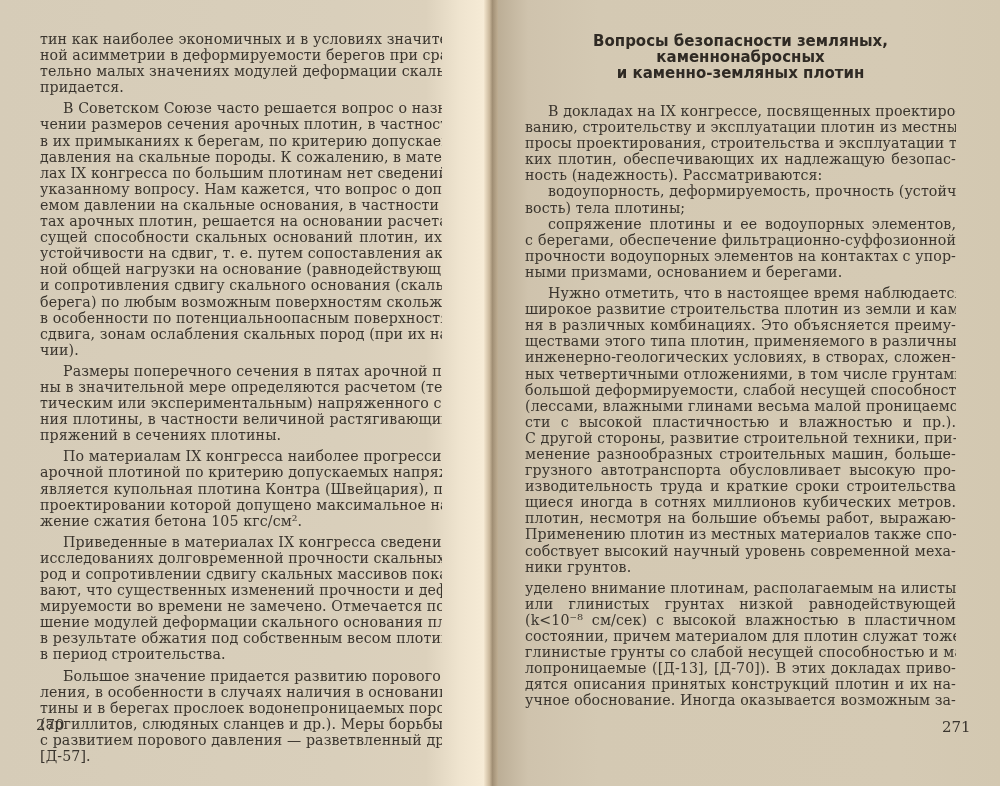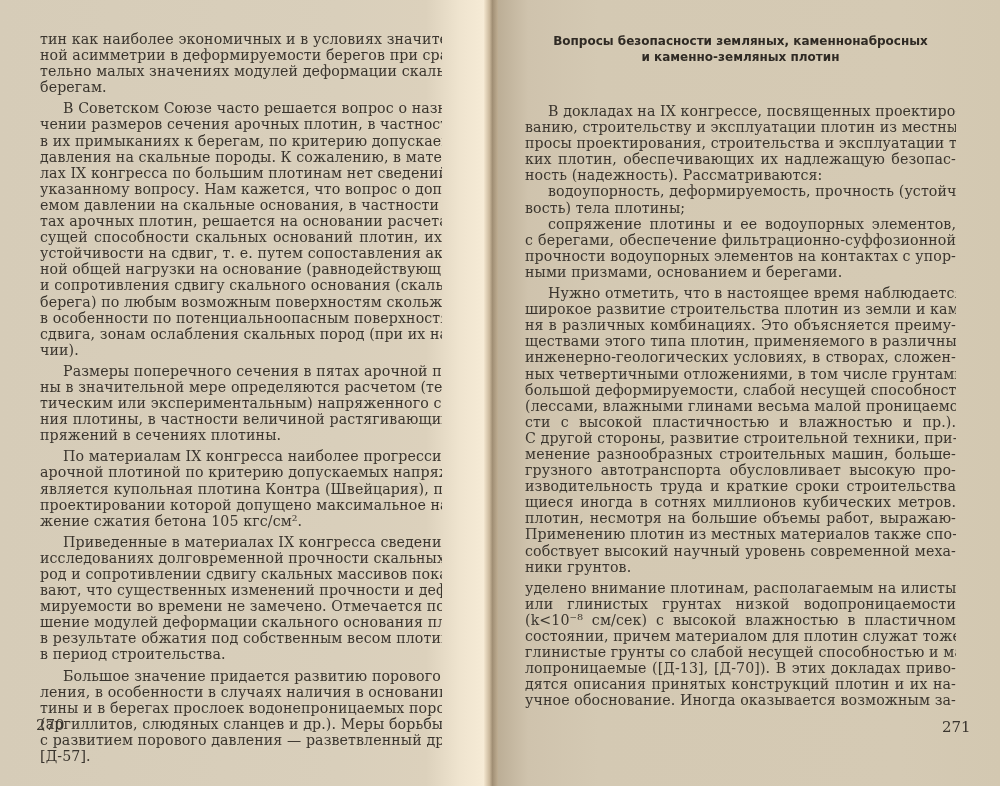--- a/index.html
+++ b/index.html
@@ -28,41 +28,41 @@
   .text {
     position:absolute; font-size:14.2px; line-height:16.1px;
     text-align:justify; letter-spacing:0.1px;
   }
   .page-left .text { left:40px; top:31px; width:402px; }
   .page-right .text { left:27px; top:103px; width:431px; }
   .line { display:block; text-align:justify; text-align-last:justify; white-space:nowrap; overflow:hidden; }
   .line.last { text-align-last:left; }
   .heading {
     position:absolute; left:27px; top:33px; width:431px;
-    text-align:center; font-weight:bold; font-size:12px; line-height:16px;
+    text-align:center; font-weight:bold; font-size:15px; line-height:16px;
     font-family:"DejaVu Sans", "Liberation Sans", sans-serif; color:#2f2a24;
   }
   .pagenum {
     position:absolute; font-size:15px; color:#3a352e;
   }
   .page-left .pagenum { left:36px; top:716px; }
   .page-right .pagenum { left:444px; top:718px; }
   .gap { height:5px; display:block; }
 </style>
 </head>
 <body>
 
 <div class="spread">
 
   <div class="page page-left">
     <div class="text">
       <span class="line">тин как наиболее экономичных и в условиях значитель-</span>
       <span class="line">ной асимметрии в деформируемости берегов при сравни-</span>
       <span class="line">тельно малых значениях модулей деформации скальных</span>
-      <span class="line last">берегам.</span>
+      <span class="line last">придается.</span>
       <span class="gap"></span>
       <span class="line" style="padding-left:23px">В Советском Союзе часто решается вопрос о назна-</span>
       <span class="line">чении размеров сечения арочных плотин, в частности</span>
       <span class="line">в их примыканиях к берегам, по критерию допускаемого</span>
       <span class="line">давления на скальные породы. К сожалению, в материа-</span>
       <span class="line">лах IX конгресса по большим плотинам нет сведений по</span>
       <span class="line">указанному вопросу. Нам кажется, что вопрос о допуска-</span>
       <span class="line">емом давлении на скальные основания, в частности в пя-</span>
       <span class="line">тах арочных плотин, решается на основании расчета не-</span>
       <span class="line">сущей способности скальных оснований плотин, их</span>
@@ -138,21 +138,21 @@
       <span class="line">менение разнообразных строительных машин, больше-</span>
       <span class="line">грузного автотранспорта обусловливает высокую про-</span>
       <span class="line">изводительность труда и краткие сроки строительства</span>
       <span class="line">щиеся иногда в сотнях миллионов кубических метров.</span>
       <span class="line">плотин, несмотря на большие объемы работ, выражаю-</span>
       <span class="line">Применению плотин из местных материалов также спо-</span>
       <span class="line">собствует высокий научный уровень современной меха-</span>
       <span class="line last">ники грунтов.</span>
       <span class="gap"></span>
       <span class="line">уделено внимание плотинам, располагаемым на илистых</span>
-      <span class="line">или глинистых грунтах низкой водопроницаемости</span>
+      <span class="line">или глинистых грунтах низкой равнодействующей</span>
       <span class="line">(k&lt;10⁻⁸ см/сек) с высокой влажностью в пластичном</span>
       <span class="line">состоянии, причем материалом для плотин служат тоже</span>
       <span class="line">глинистые грунты со слабой несущей способностью и ма-</span>
       <span class="line">лопроницаемые ([Д-13], [Д-70]). В этих докладах приво-</span>
       <span class="line">дятся описания принятых конструкций плотин и их на-</span>
       <span class="line">учное обоснование. Иногда оказывается возможным за-</span>
     </div>
     <div class="pagenum">271</div>
   </div>
 

